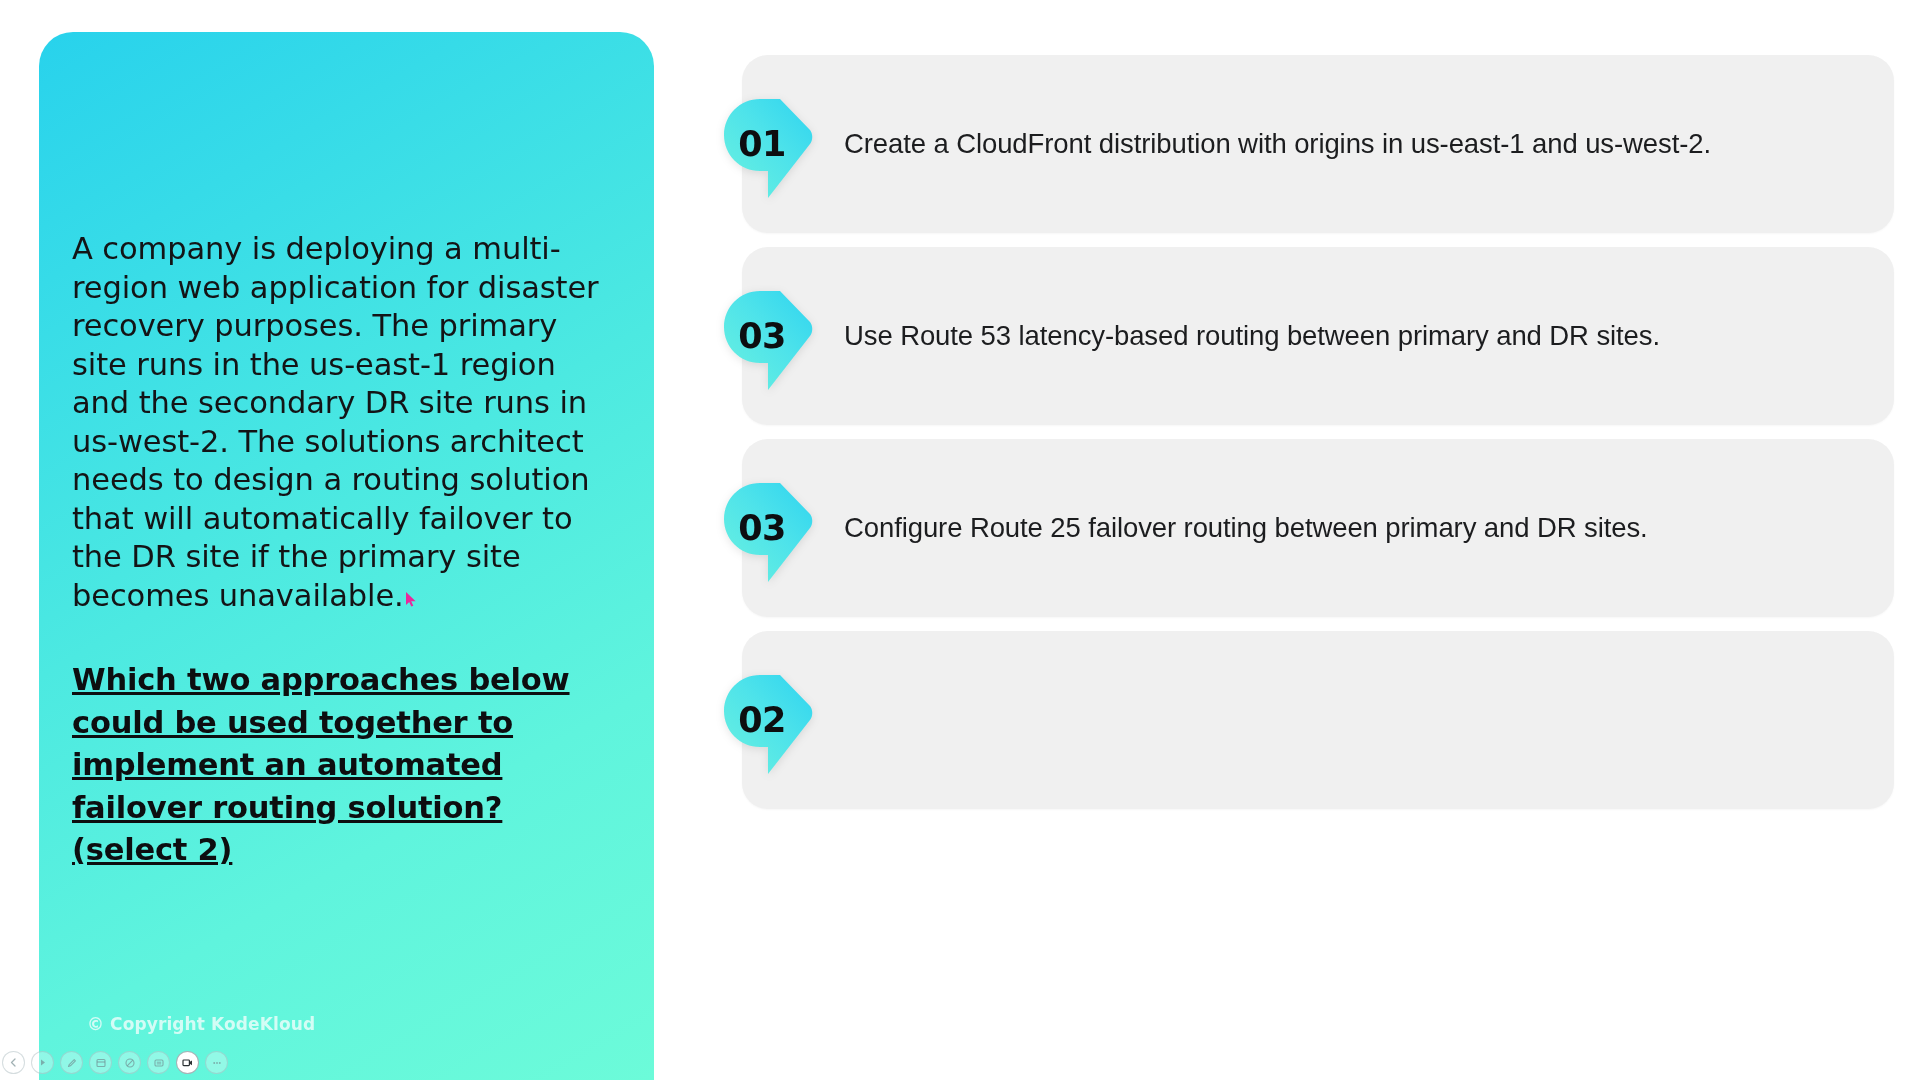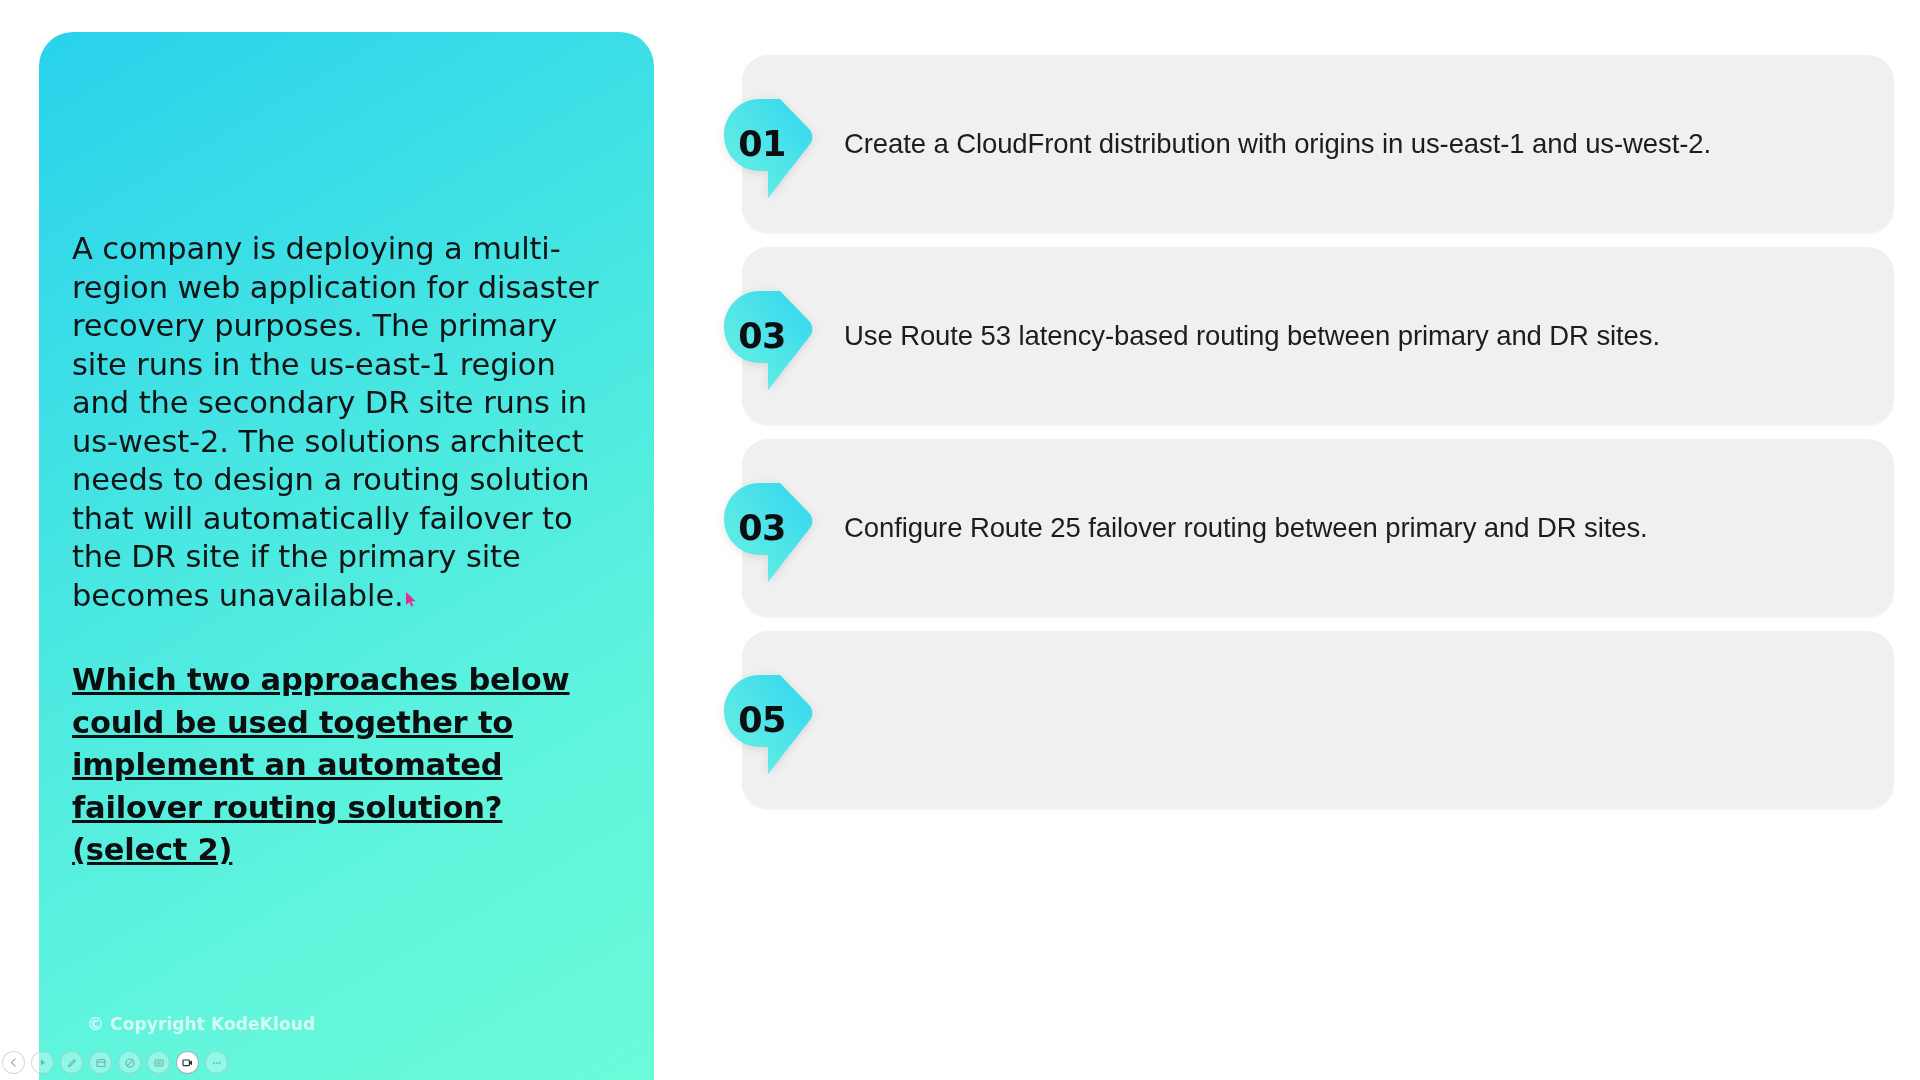--- a/index.html
+++ b/index.html
@@ -274,21 +274,21 @@
         <svg class="badge-shape" viewBox="0 0 92 118">
           <defs>
             <linearGradient id="bg5" x1="0" y1="1" x2="1" y2="0">
               <stop offset="0%" stop-color="#6cf2df"></stop>
               <stop offset="55%" stop-color="#4ee3ea"></stop>
               <stop offset="100%" stop-color="#2fd4f0"></stop>
             </linearGradient>
           </defs>
           <path d="M38,14 C18,14 2,30 2,50 C2,70 18,86 38,86 L46,86 L46,113 L88,59 C91,55 91,49 88,45 L58,14 Z" fill="url(#bg5)"></path>
         </svg>
-        <span class="badge-num">05</span>
+        <span class="badge-num">02</span>
       </div>
     </div>
 
   </div>
 
   <div class="tool-bar">
 
     <div class="tool-btn">
       <span>
         <svg width="11" height="11" viewBox="0 0 11 11">

